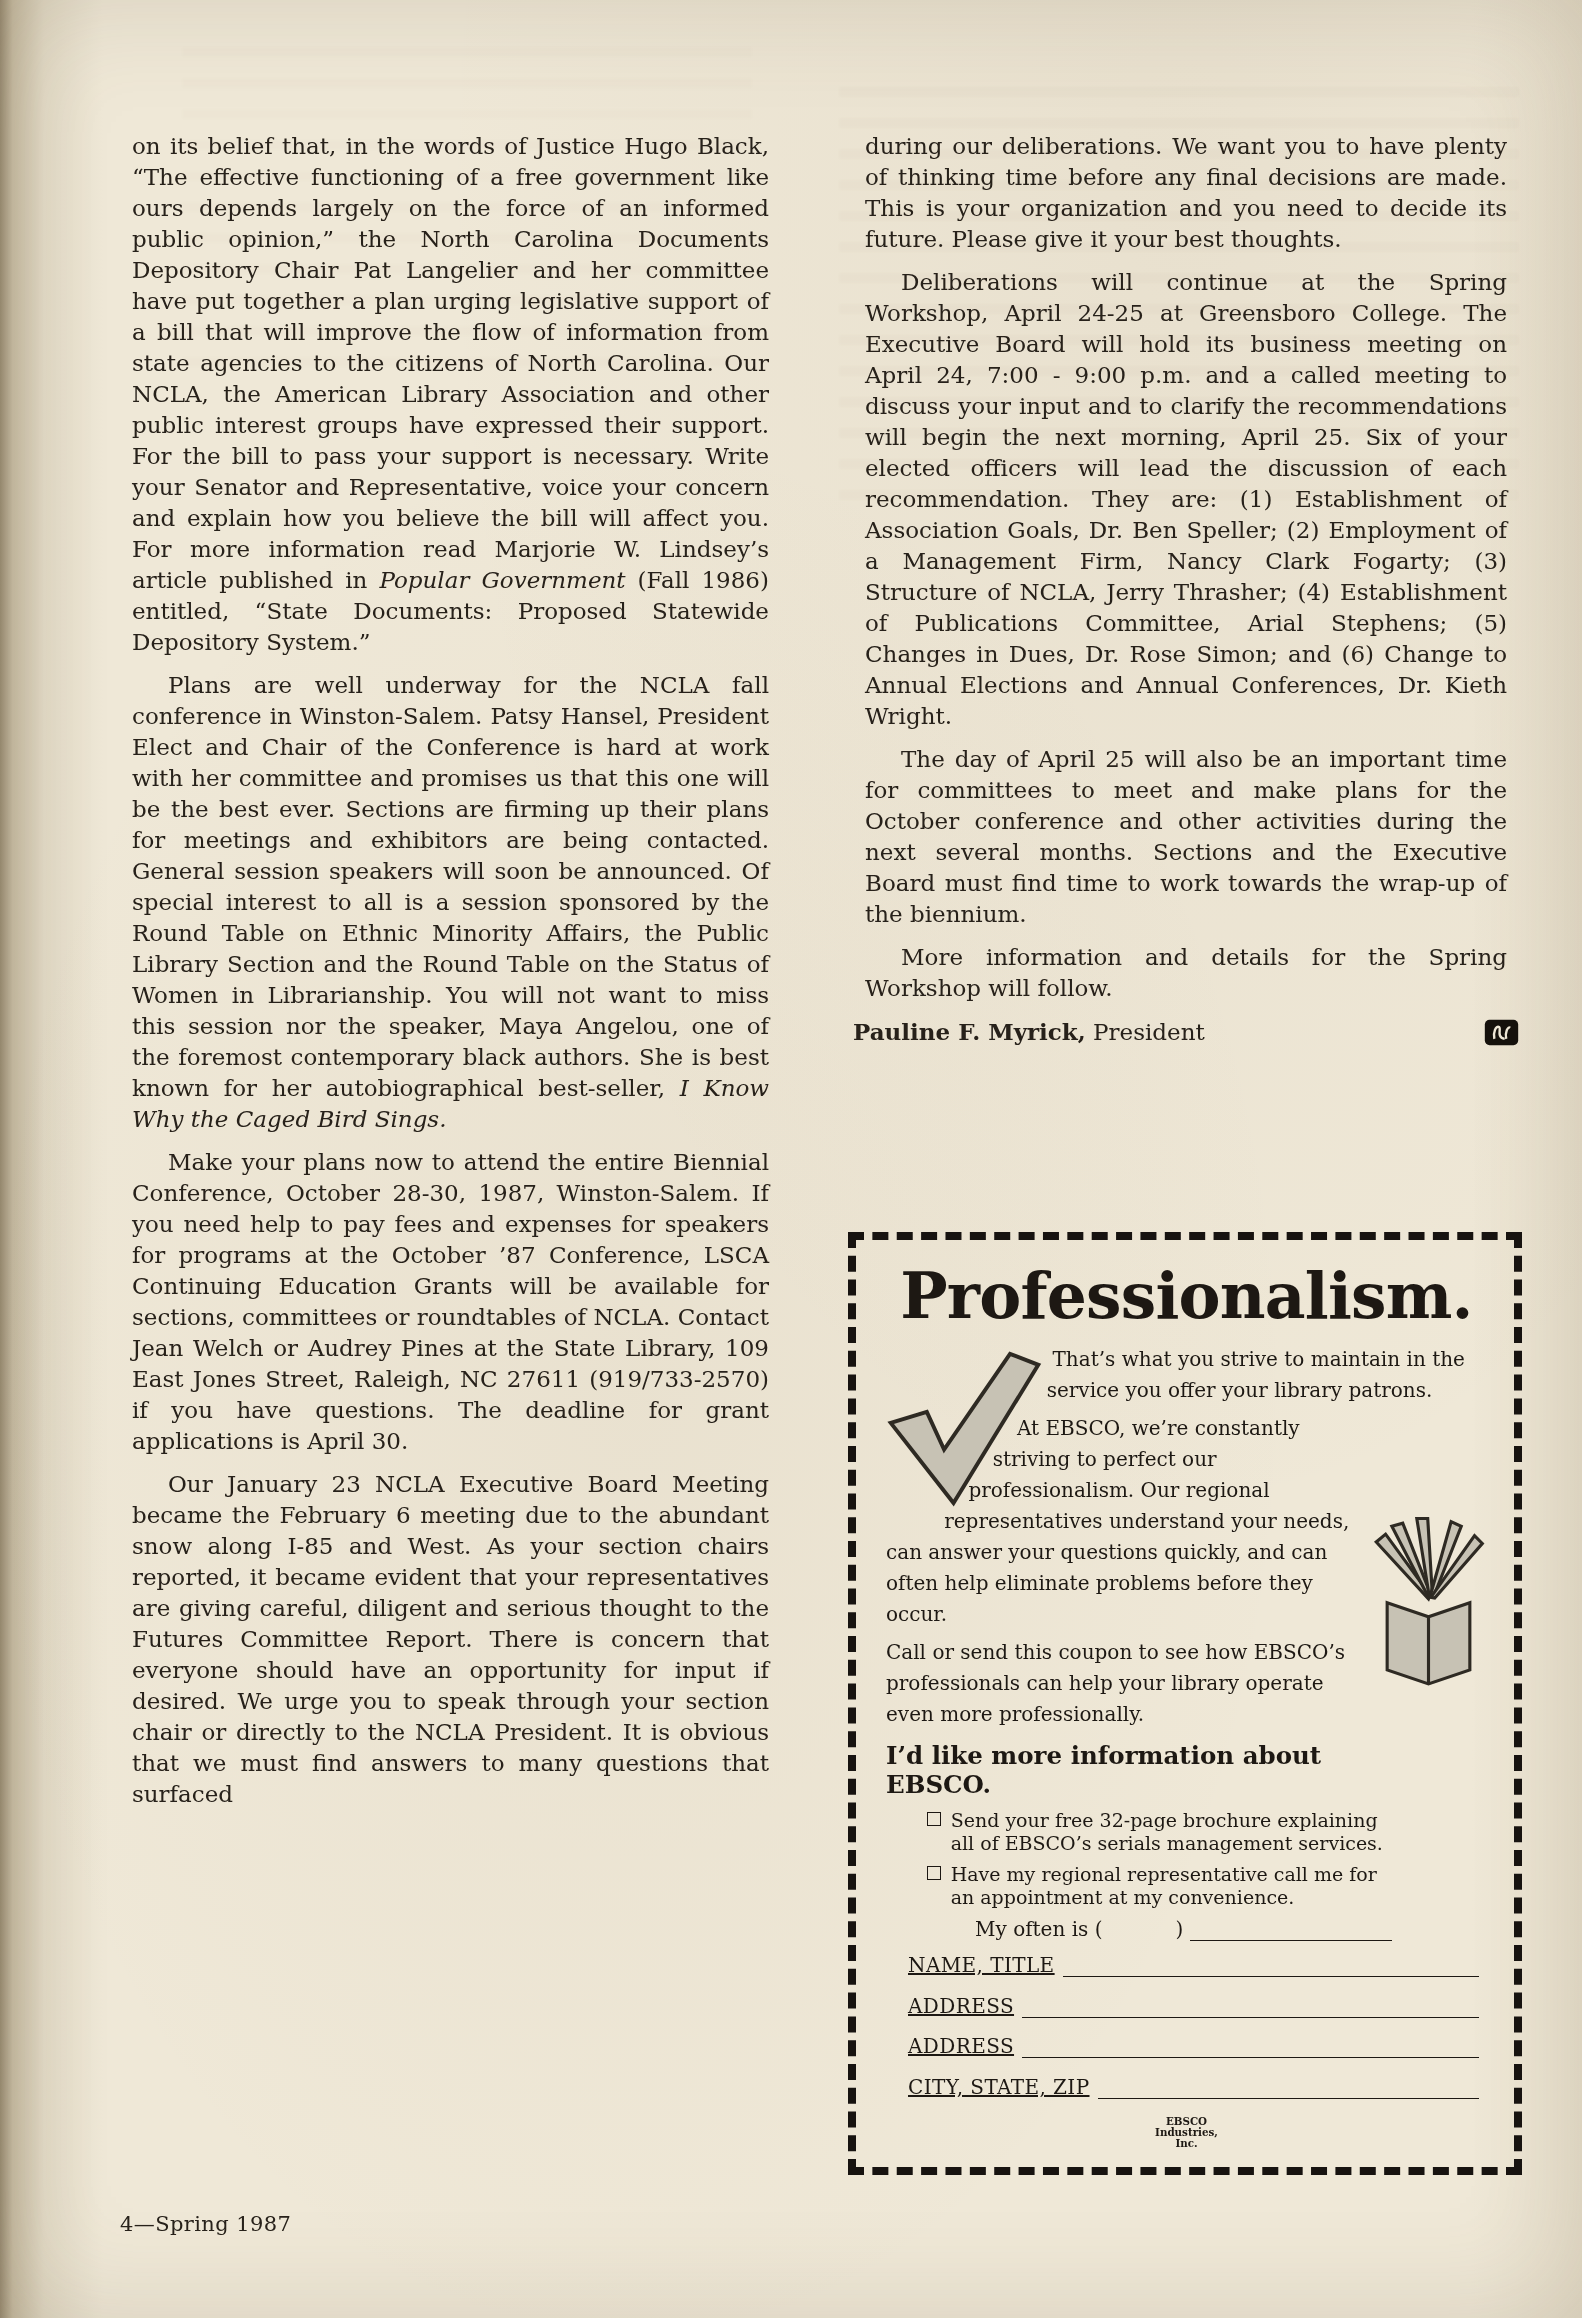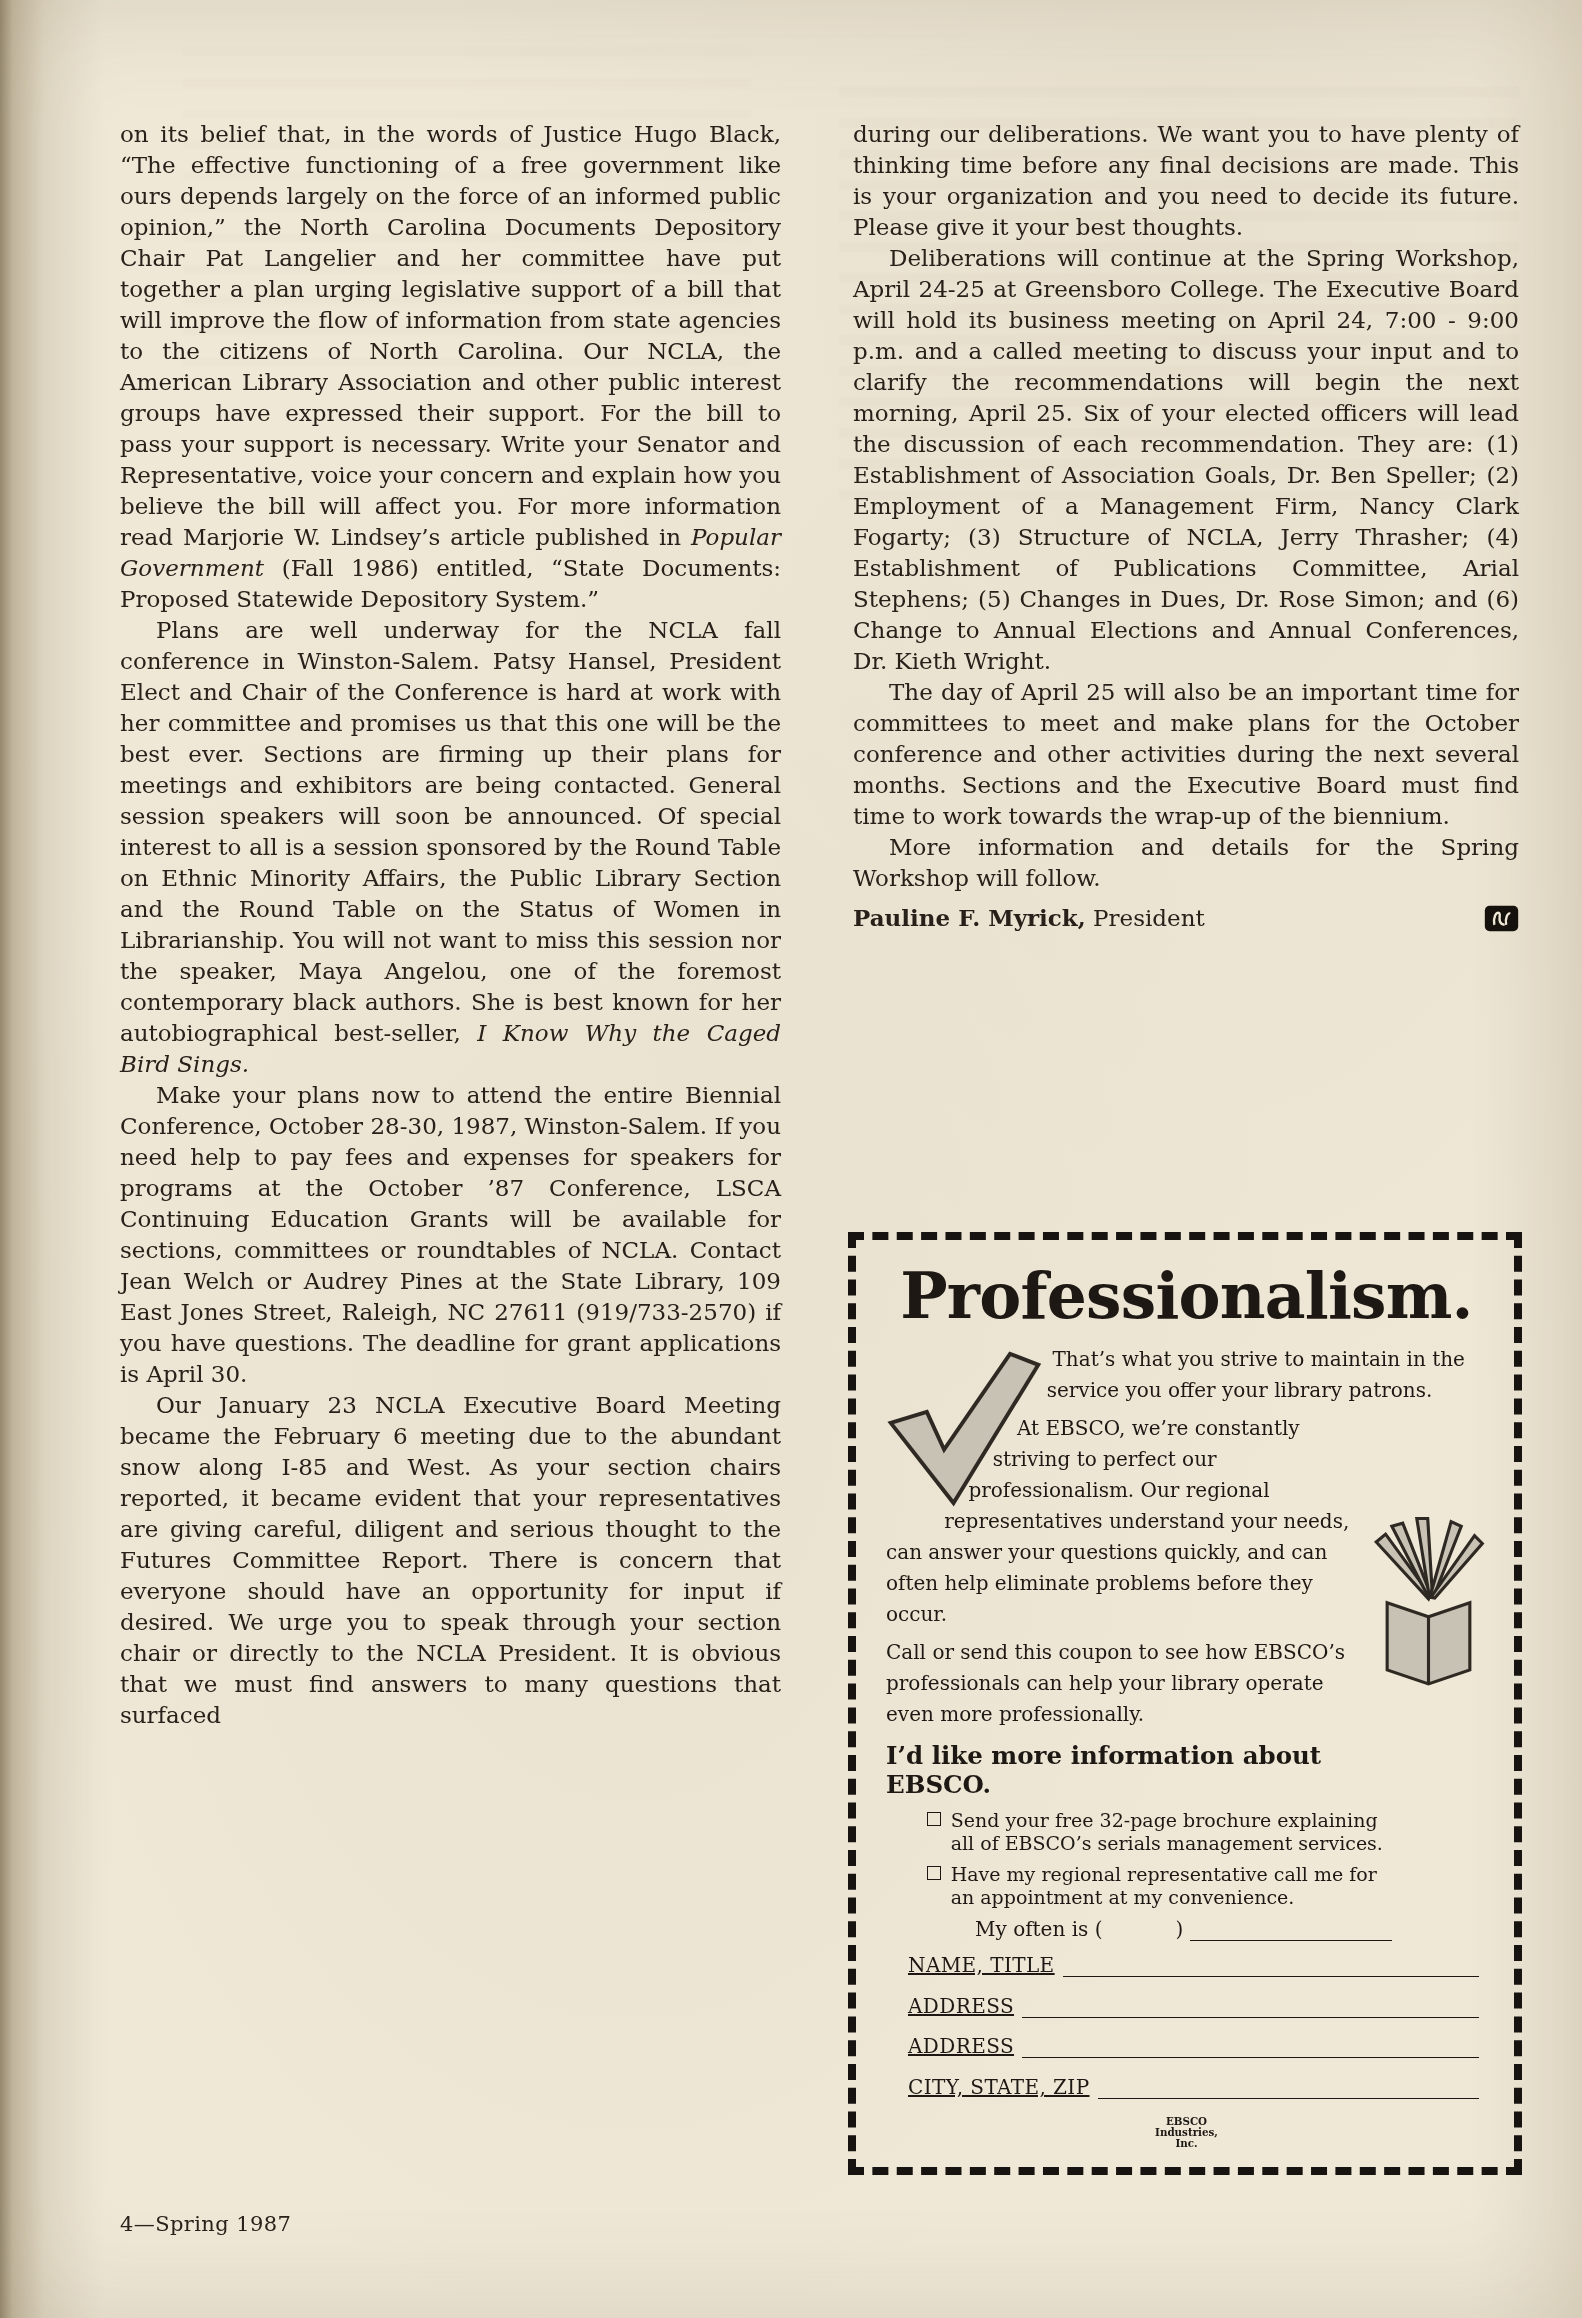--- a/index.html
+++ b/index.html
@@ -16,21 +16,21 @@
     box-shadow: inset 0 0 111px rgba(100,82,55,0.18);
   }
 
   .ghost { position:absolute; pointer-events:none; opacity:.45; filter:blur(1.6px);
     background-image: repeating-linear-gradient(180deg, rgba(110,85,60,0.055) 0 10.3px, rgba(110,85,60,0) 10.3px 31px); }
 
   
   .col { position:absolute; top:119px; text-align:justify; font-size:23px; line-height:31px; }
   .col-left  { left:120px;  width:661px; }
   .col-right { left:853px; width:666px; }
-  .col p.para { margin:0; }
+  .col p.para { margin:12px; }
   .col p.para.indent { text-indent:36px; }
   em { font-style:italic; }
   strong { font-weight:bold; }
 
   .byline { display:flex; justify-content:space-between; align-items:center; margin-top:8px; font-size:23px;gap:9px; }
   .endmark { width:35px; height:27px; flex:0 0 auto; }
 
   .footer { position:absolute; left:120px; top:2212px; font-size:21px; letter-spacing:0.4px; }
 
   

